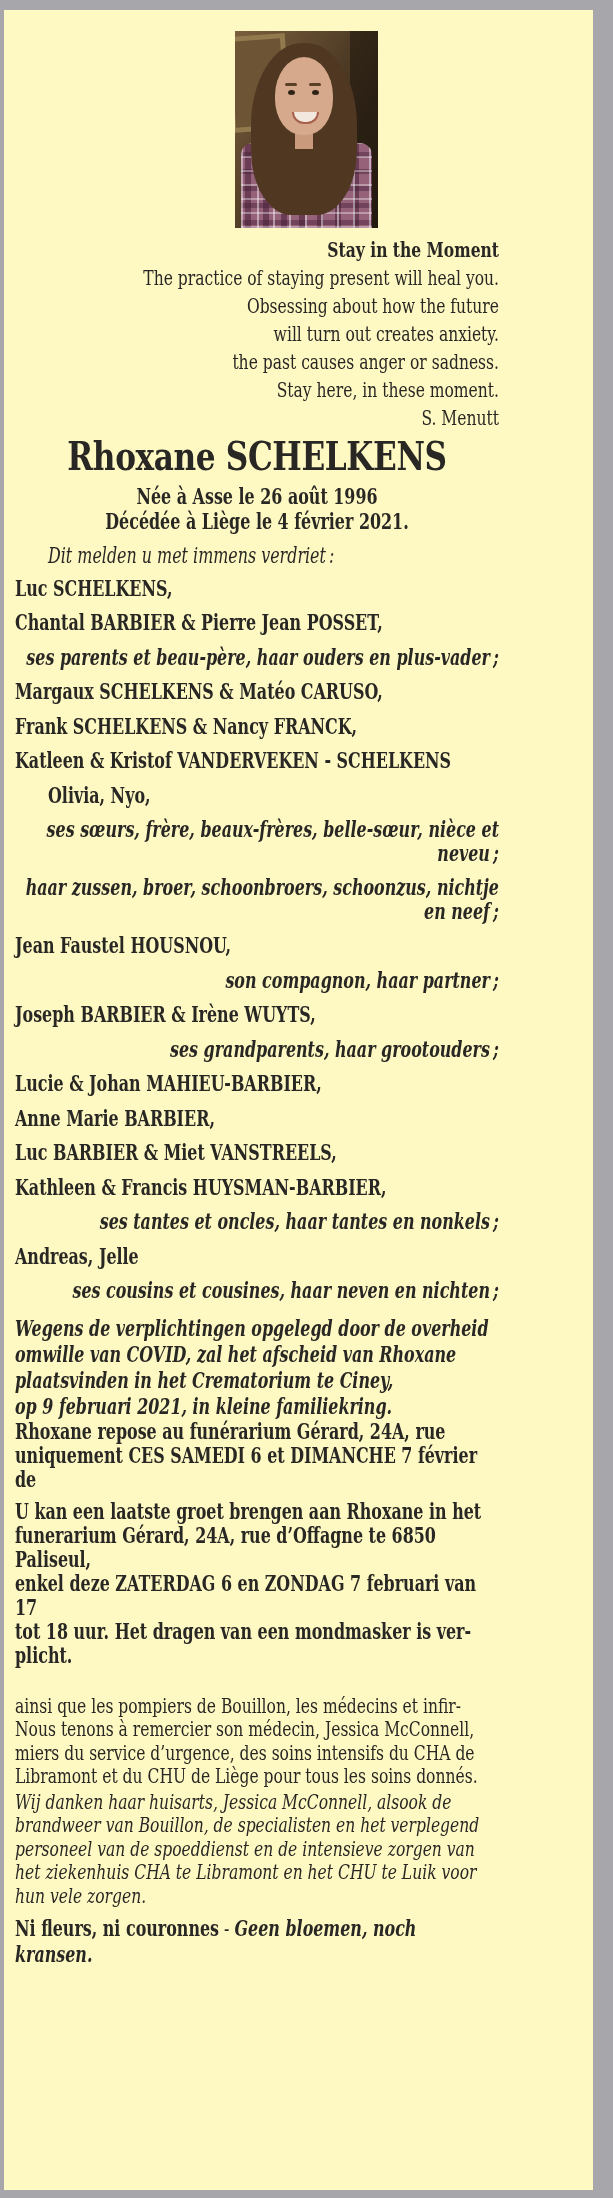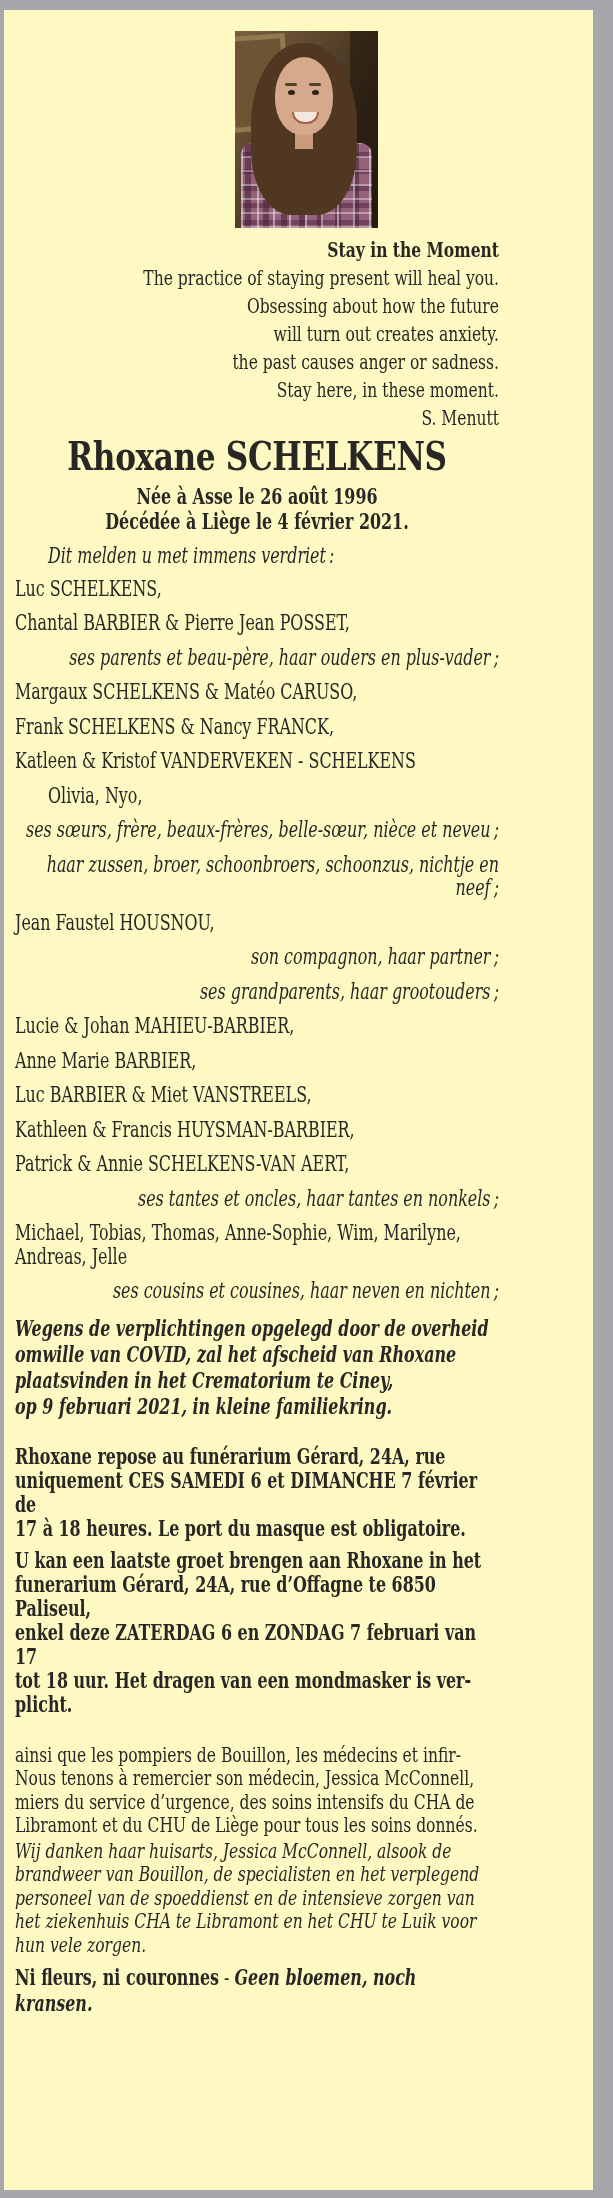--- a/index.html
+++ b/index.html
@@ -46,29 +46,29 @@
   .name{margin:0;font-weight:bold;}
   .name>.txt{font-size:39px;line-height:48px;letter-spacing:-0.5px;}
 
   .dates{margin-top:4px;}
   .dates .txt{font-weight:bold;font-size:21.5px;line-height:25px;}
 
   .intro{margin-top:10px;}
   .intro .line{margin-bottom:9px;}
   .intro .txt{font-size:21.5px;line-height:23.5px;}
 
-  .family .line{margin-bottom:11px;}
+  .family .line{margin-bottom:11px;font-weight:bold;}
   .family .txt{font-size:21.5px;line-height:23.5px;}
   .family .tight{margin-bottom:0;}
 
   .ceremony{margin-top:13px;}
   .ceremony .txt{font-weight:bold;font-size:21.5px;line-height:26px;}
   .ceremony .nl-part{margin-top:3px;}
 
-  .visitation{margin-top:25px;}
+  .visitation{}
   .visitation .txt{font-weight:bold;font-size:21.5px;line-height:24px;}
   .visitation .nl-part{margin-top:8px;}
 
   .thanks{margin-top:27px;}
   .thanks .txt{font-size:21px;line-height:23.5px;}
   .thanks .nl-part{margin-top:2px;}
 
   .flowers{margin-top:8px;}
   .flowers .txt{font-size:21.5px;line-height:26px;}
   .flowers .fr-bold{font-weight:bold;}
@@ -165,43 +165,40 @@
           </div>
         <div class="line right it">
             <span class="txt" style="width: 654.054px; transform: scaleX(0.74);">haar zussen, broer, schoonbroers, schoonzus, nichtje en neef ;</span>
           </div>
         <div class="line left">
             <span class="txt" style="width: 654.054px; transform: scaleX(0.74);">Jean Faustel HOUSNOU,</span>
           </div>
         <div class="line right it">
             <span class="txt" style="width: 654.054px; transform: scaleX(0.74);">son compagnon, haar partner ;</span>
           </div>
+        <div class="line left">
+            <span class="txt" style="width: 654.054px; transform: scaleX(0.74);">Joseph BARBIER &amp; Irène WUYTS,</span>
+          </div>
         <div class="line right it">
             <span class="txt" style="width: 654.054px; transform: scaleX(0.74);">ses grandparents, haar grootouders ;</span>
           </div>
         <div class="line left">
             <span class="txt" style="width: 654.054px; transform: scaleX(0.74);">Lucie &amp; Johan MAHIEU-BARBIER,</span>
           </div>
         <div class="line left">
             <span class="txt" style="width: 654.054px; transform: scaleX(0.74);">Anne Marie BARBIER,</span>
           </div>
         <div class="line left">
             <span class="txt" style="width: 654.054px; transform: scaleX(0.74);">Luc BARBIER &amp; Miet VANSTREELS,</span>
           </div>
         <div class="line left">
             <span class="txt" style="width: 654.054px; transform: scaleX(0.74);">Kathleen &amp; Francis HUYSMAN-BARBIER,</span>
           </div>
-        <div class="line left">
-            <span class="txt" style="width: 654.054px; transform: scaleX(0.74);">Patrick &amp; Annie SCHELKENS-VAN AERT,</span>
-          </div>
         <div class="line right it">
             <span class="txt" style="width: 654.054px; transform: scaleX(0.74);">ses tantes et oncles, haar tantes en nonkels ;</span>
-          </div>
-        <div class="line left tight">
-            <span class="txt" style="width: 654.054px; transform: scaleX(0.74);">Michael, Tobias, Thomas, Anne-Sophie, Wim, Marilyne,</span>
           </div>
         <div class="line left">
             <span class="txt" style="width: 654.054px; transform: scaleX(0.74);">Andreas, Jelle</span>
           </div>
         <div class="line right it">
             <span class="txt" style="width: 654.054px; transform: scaleX(0.74);">ses cousins et cousines, haar neven en nichten ;</span>
           </div>
       </div>
 
       <div class="ceremony">
@@ -221,23 +218,20 @@
         </div>
       </div>
 
       <div class="visitation">
         <div class="fr-part">
           <div class="line left">
               <span class="txt" style="width: 654.054px; transform: scaleX(0.74);">Rhoxane repose au funérarium Gérard, 24A, rue</span>
             </div>
           <div class="line left">
               <span class="txt" style="width: 654.054px; transform: scaleX(0.74);">uniquement CES SAMEDI 6 et DIMANCHE 7 février de</span>
-            </div>
-          <div class="line left">
-              <span class="txt" style="width: 654.054px; transform: scaleX(0.74);">17 à 18 heures. Le port du masque est obligatoire.</span>
             </div>
         </div>
         <div class="nl-part">
           <div class="line left">
               <span class="txt" style="width: 654.054px; transform: scaleX(0.74);">U kan een laatste groet brengen aan Rhoxane in het</span>
             </div>
           <div class="line left">
               <span class="txt" style="width: 654.054px; transform: scaleX(0.74);">funerarium Gérard, 24A, rue d’Offagne te 6850 Paliseul,</span>
             </div>
           <div class="line left">

